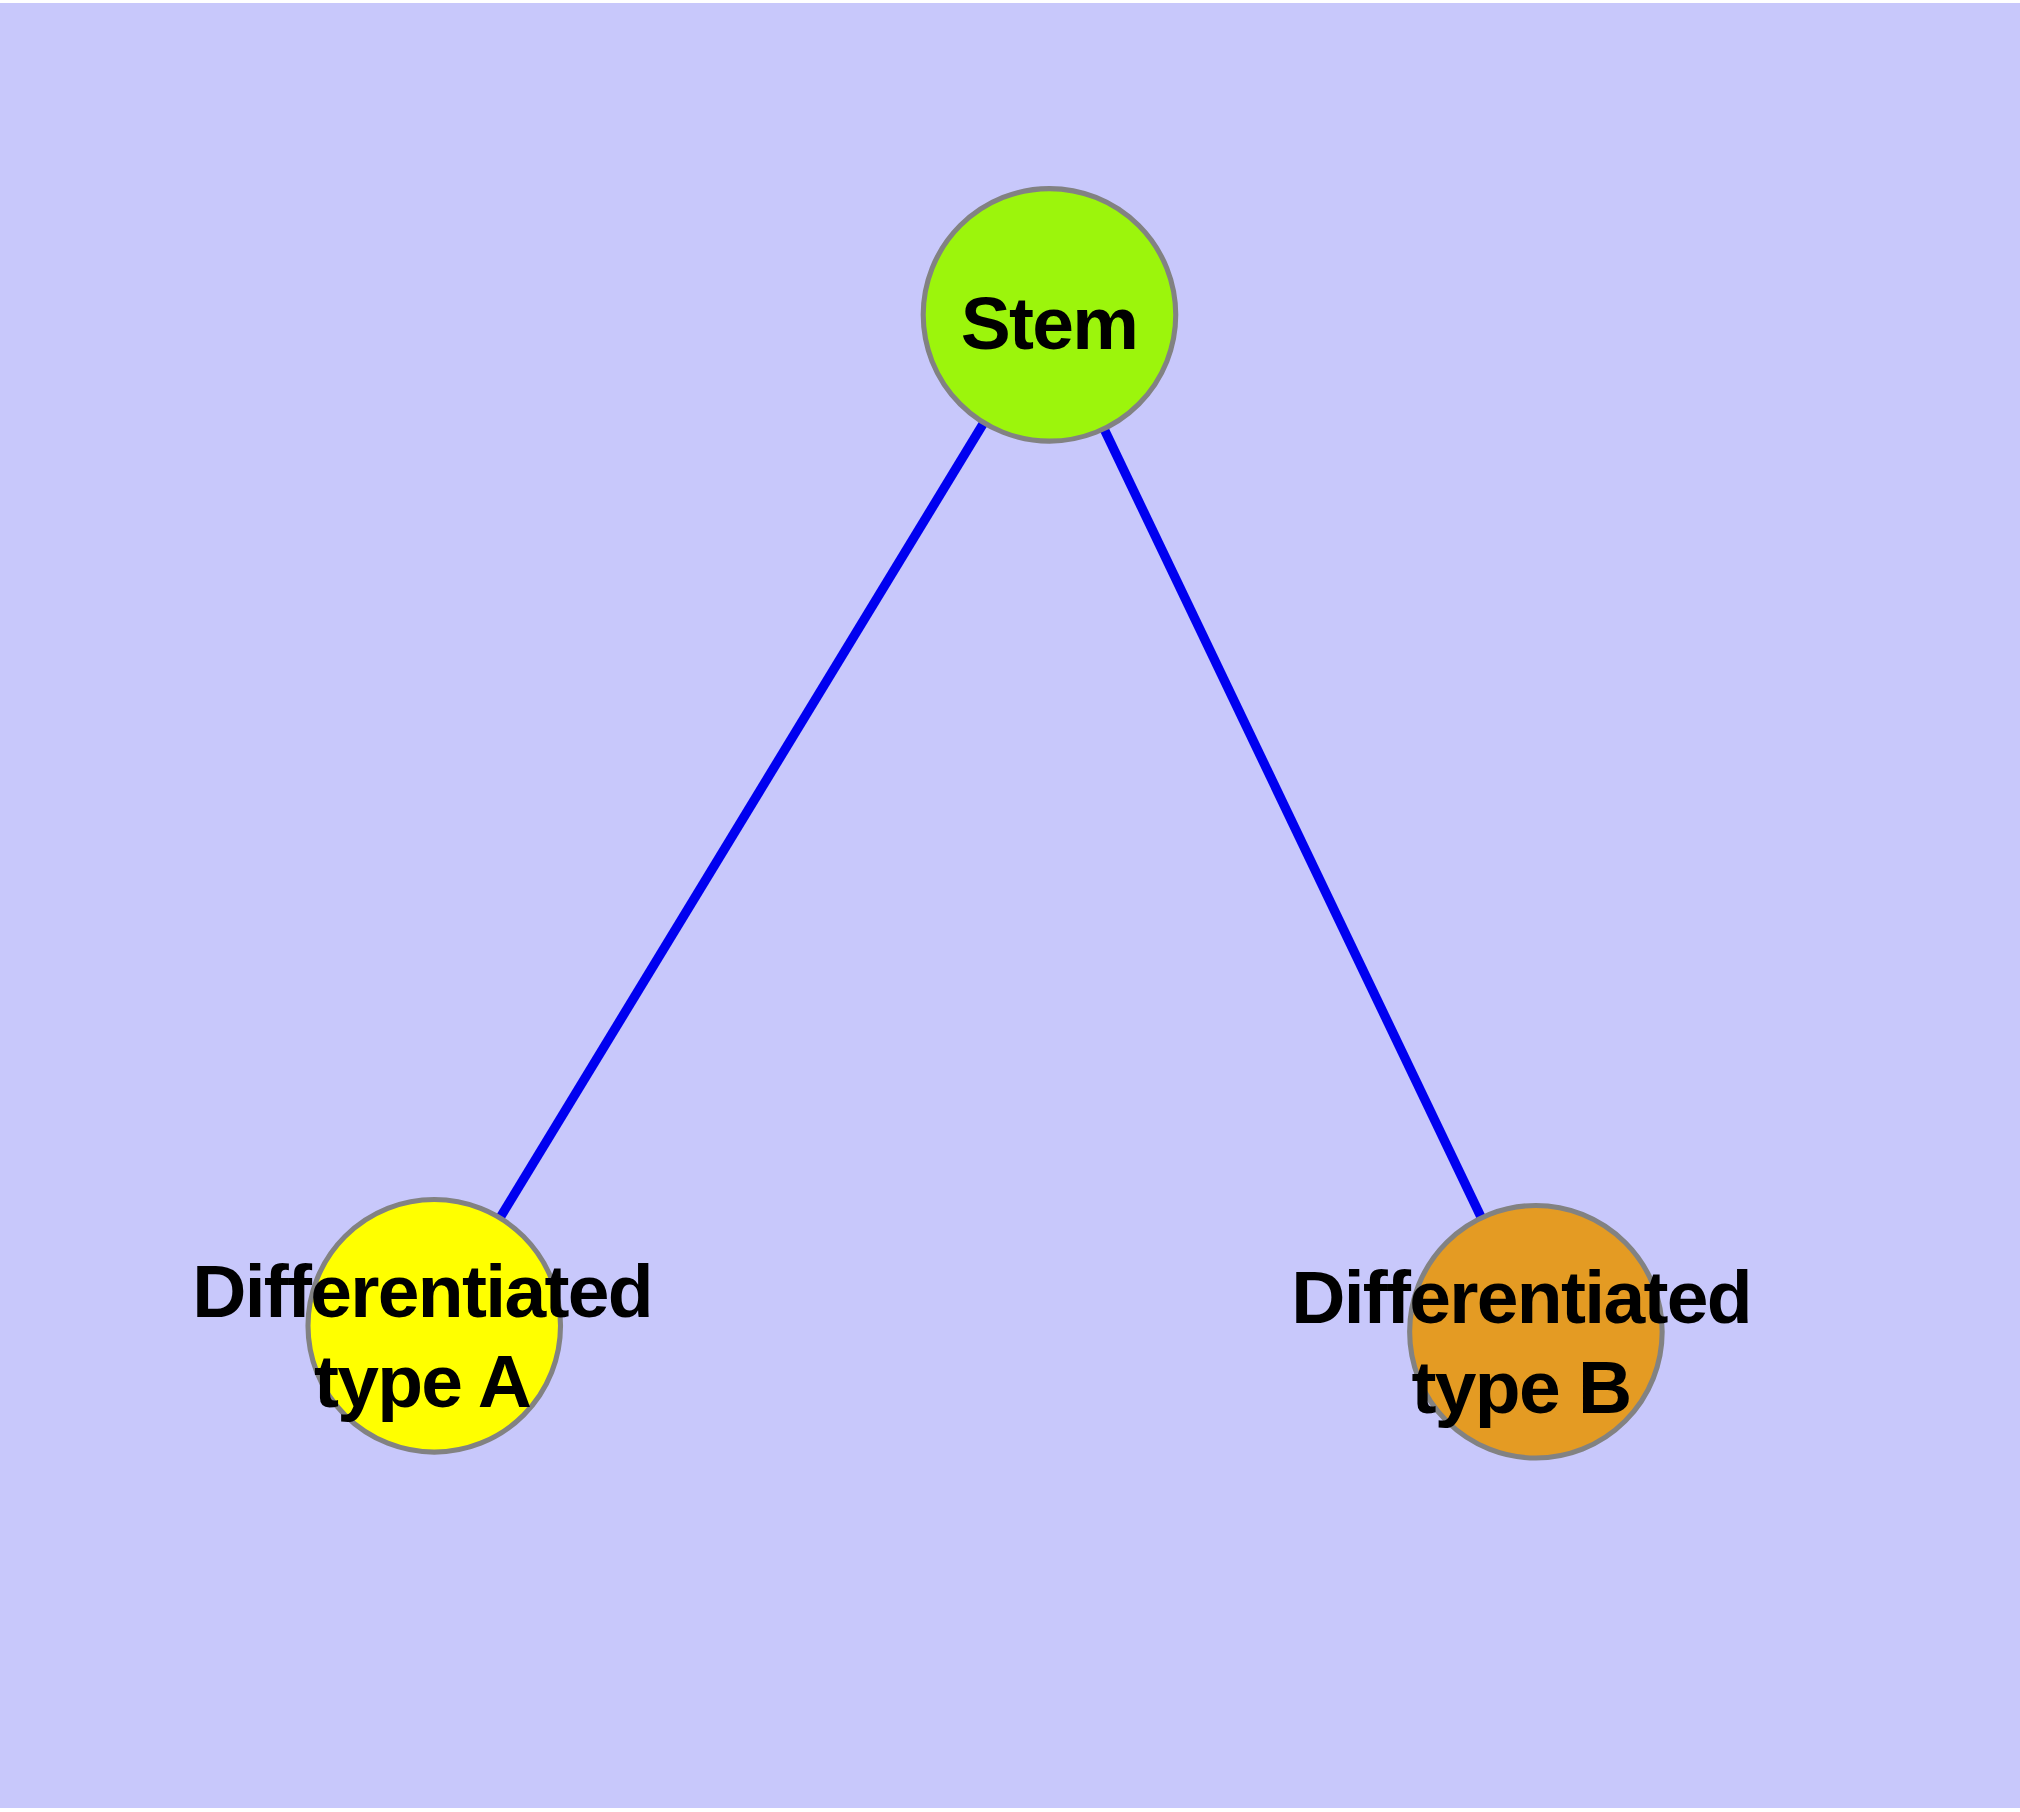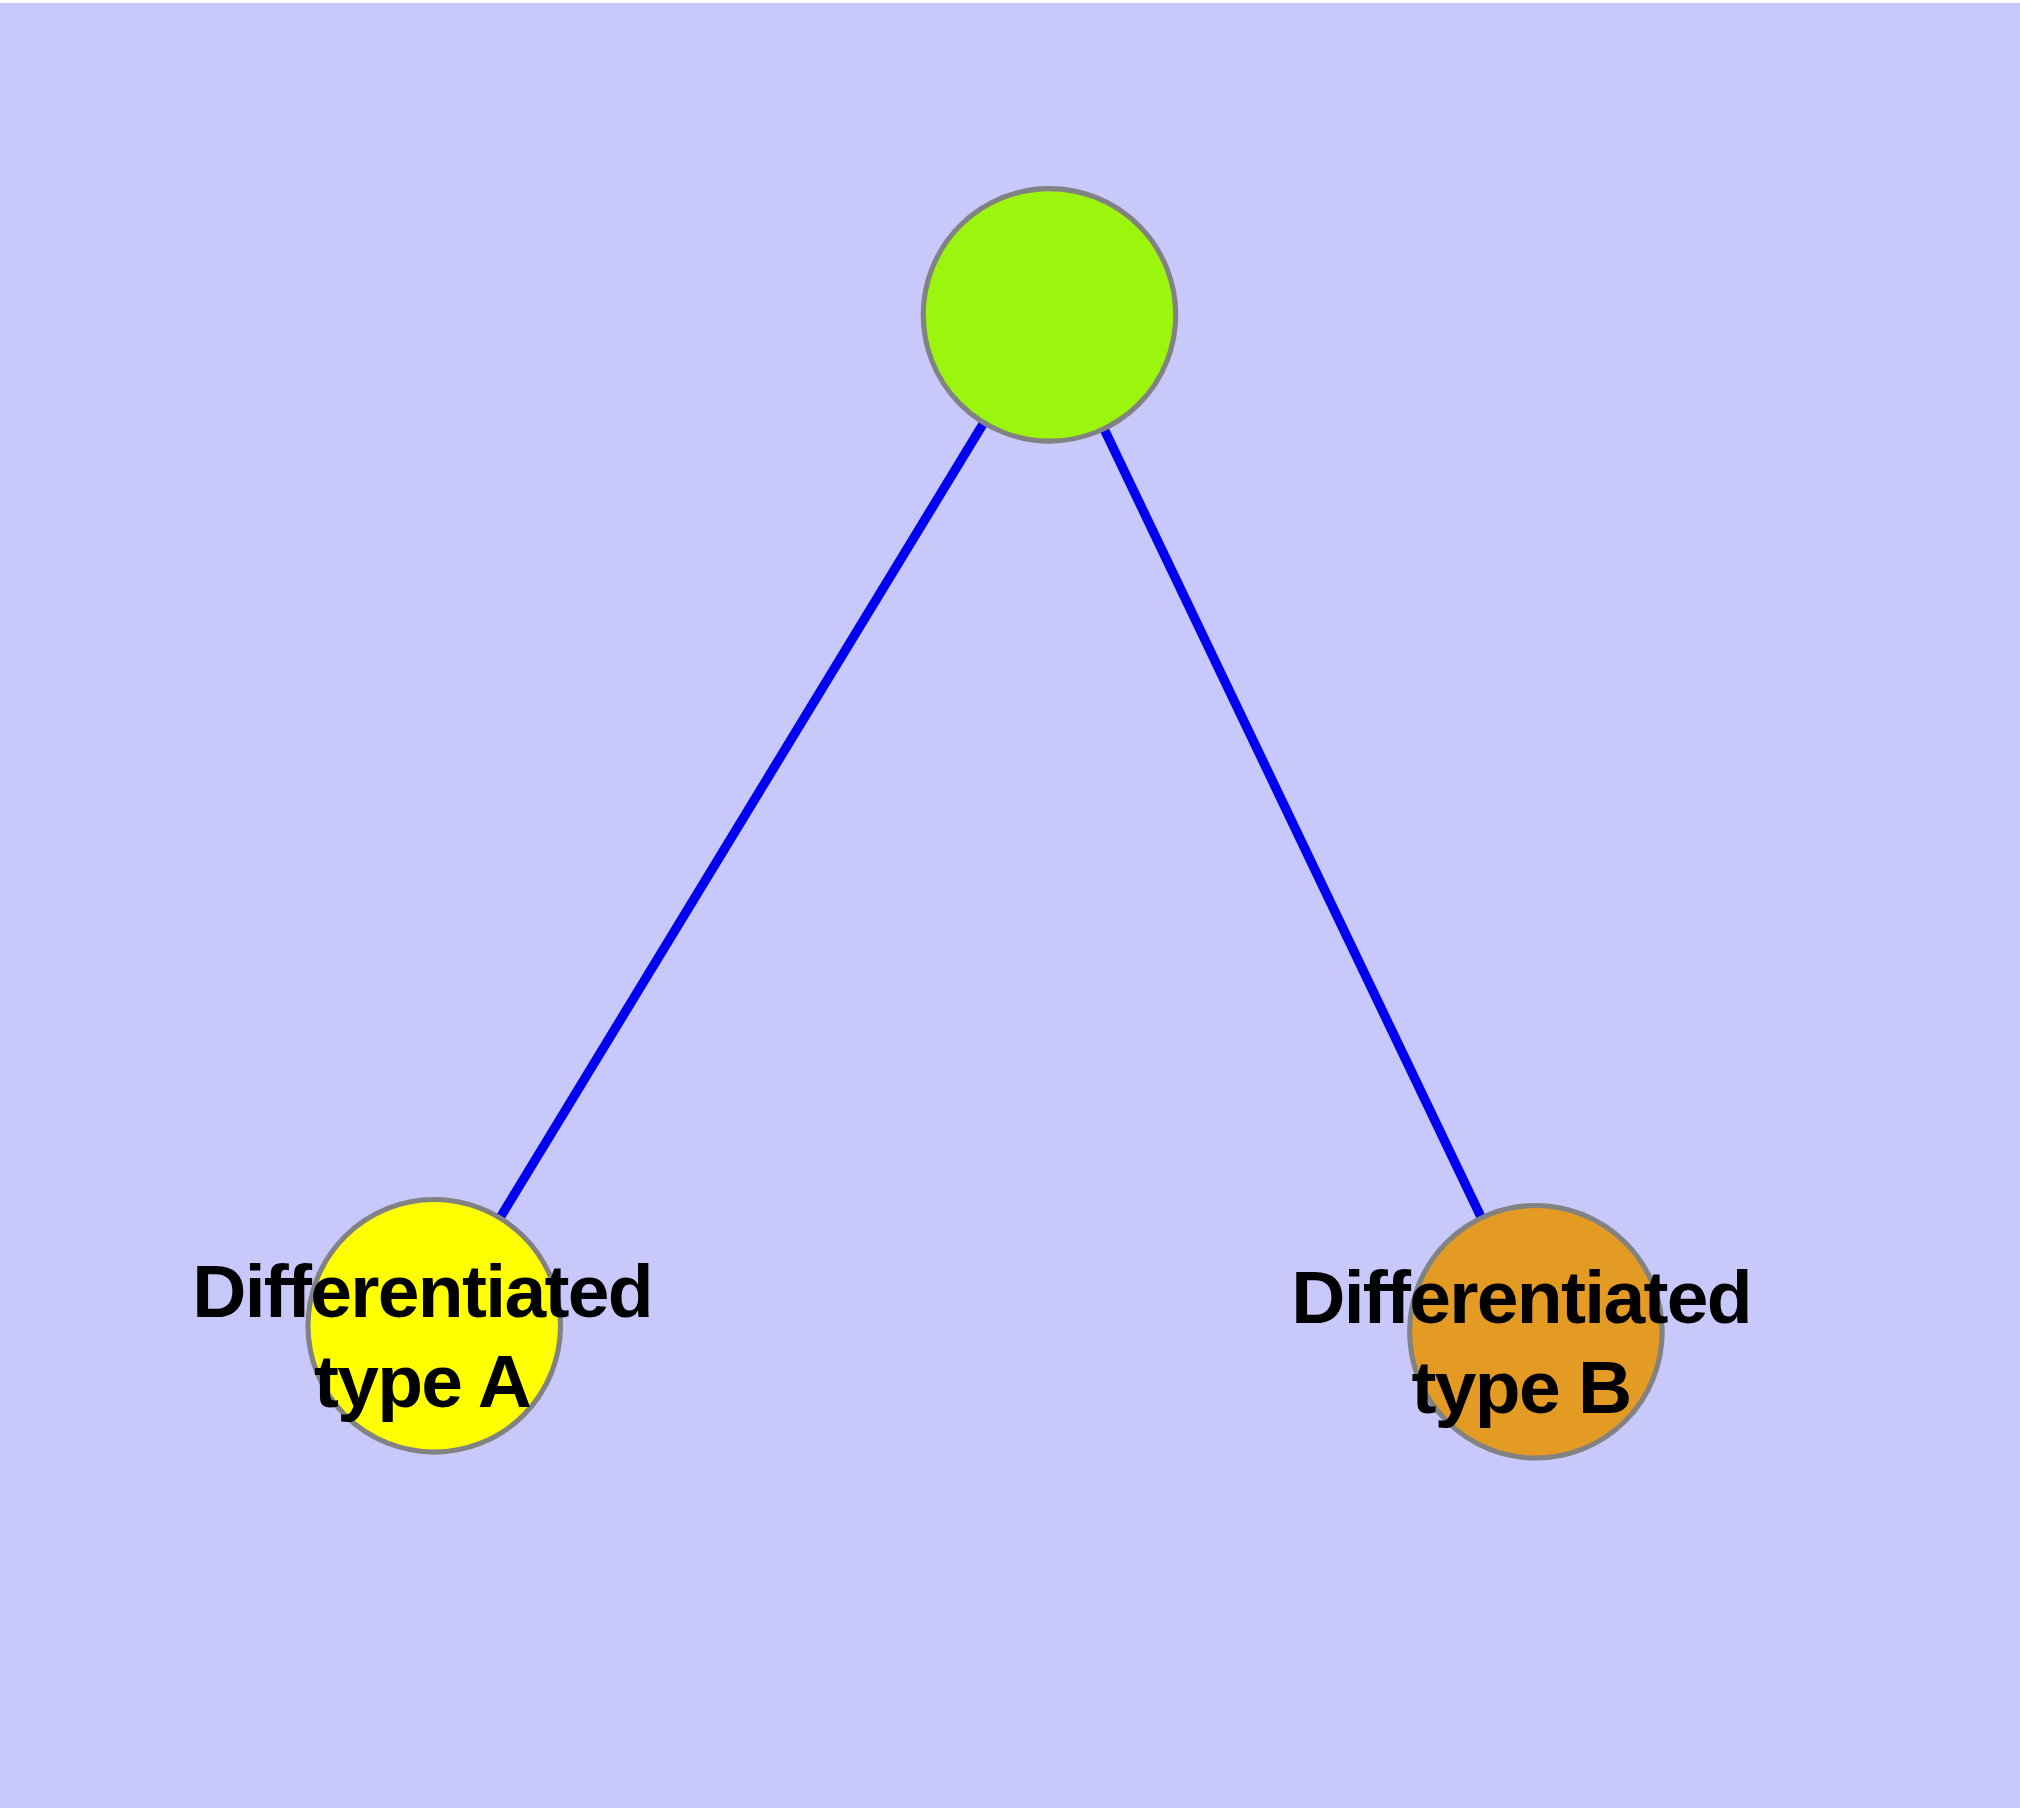--- a/index.html
+++ b/index.html
@@ -66,19 +66,20 @@
     <svg class="graph-svg" viewBox="0 0 2384 2130">
 
       <line class="edge" x1="1238" y1="368" x2="512" y2="1561" stroke="#0000F0"></line>
       <line class="edge" x1="1238" y1="368" x2="1812" y2="1568" stroke="#0000F0"></line>
 
       <circle class="node-circle" cx="1238" cy="368" r="149" fill="#9CF50C"></circle>
       <circle class="node-circle" cx="512" cy="1561" r="149" fill="#FFFF00"></circle>
       <circle class="node-circle" cx="1812" cy="1568" r="149" fill="#E49B23"></circle>
     </svg>
 
+    <div class="node-label label-stem">Stem</div>
     <div class="node-label label-type-a">Differentiated
 type A</div>
     <div class="node-label label-type-b">Differentiated
 type B</div>
   </div>
 </div>
 
 
 </body></html>

